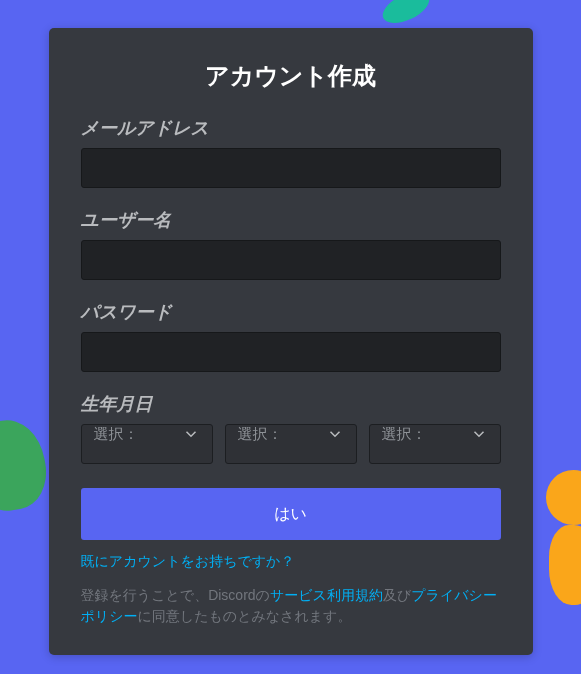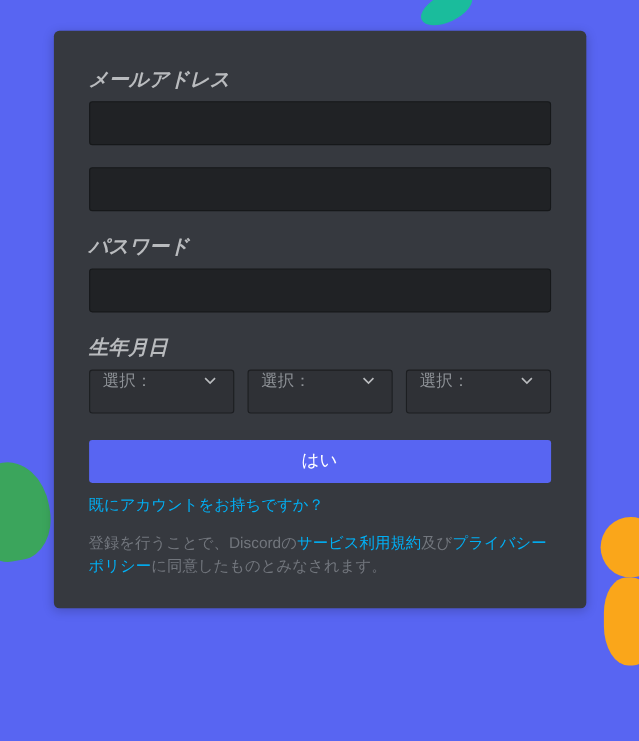--- a/index.html
+++ b/index.html
@@ -110,21 +110,21 @@
     }
     .select-wrap .placeholder {
       color: #8e9297;
       font-size: 15px;
     }
     .select-wrap .chev {
       color: #b9bbbe;
     }
     .submit-btn {
       width: 100%;
-      height: 39px;
+      height: 52px;
       background: #5865f2;
       border: none;
       border-radius: 3px;
       color: #ffffff;
       font-size: 16px;
       font-weight: 500;
       cursor: pointer;
       margin-bottom: 12px;
     }
     .login-link {
@@ -156,24 +156,26 @@
   </style>
 </head>
 <body>
 
 <div class="bg-deco-4"></div>
 <div class="bg-deco-1"></div>
 <div class="bg-deco-2"></div>
 <div class="bg-deco-3"></div>
 
 <div class="card">
+  <h1 class="title">アカウント作成</h1>
 
   <label class="field-label">メールアドレス</label>
   <input class="text-input" type="email" value="" style="">
 
+  <label class="field-label">ユーザー名</label>
   <input class="text-input" type="text" value="" style="">
 
   <label class="field-label">パスワード</label>
   <input class="text-input" type="password" value="" style="">
 
   <label class="field-label">生年月日</label>
   <div class="dob-row">
     <div class="select-wrap">
       <span class="placeholder">選択：</span>
       <span class="chev">

